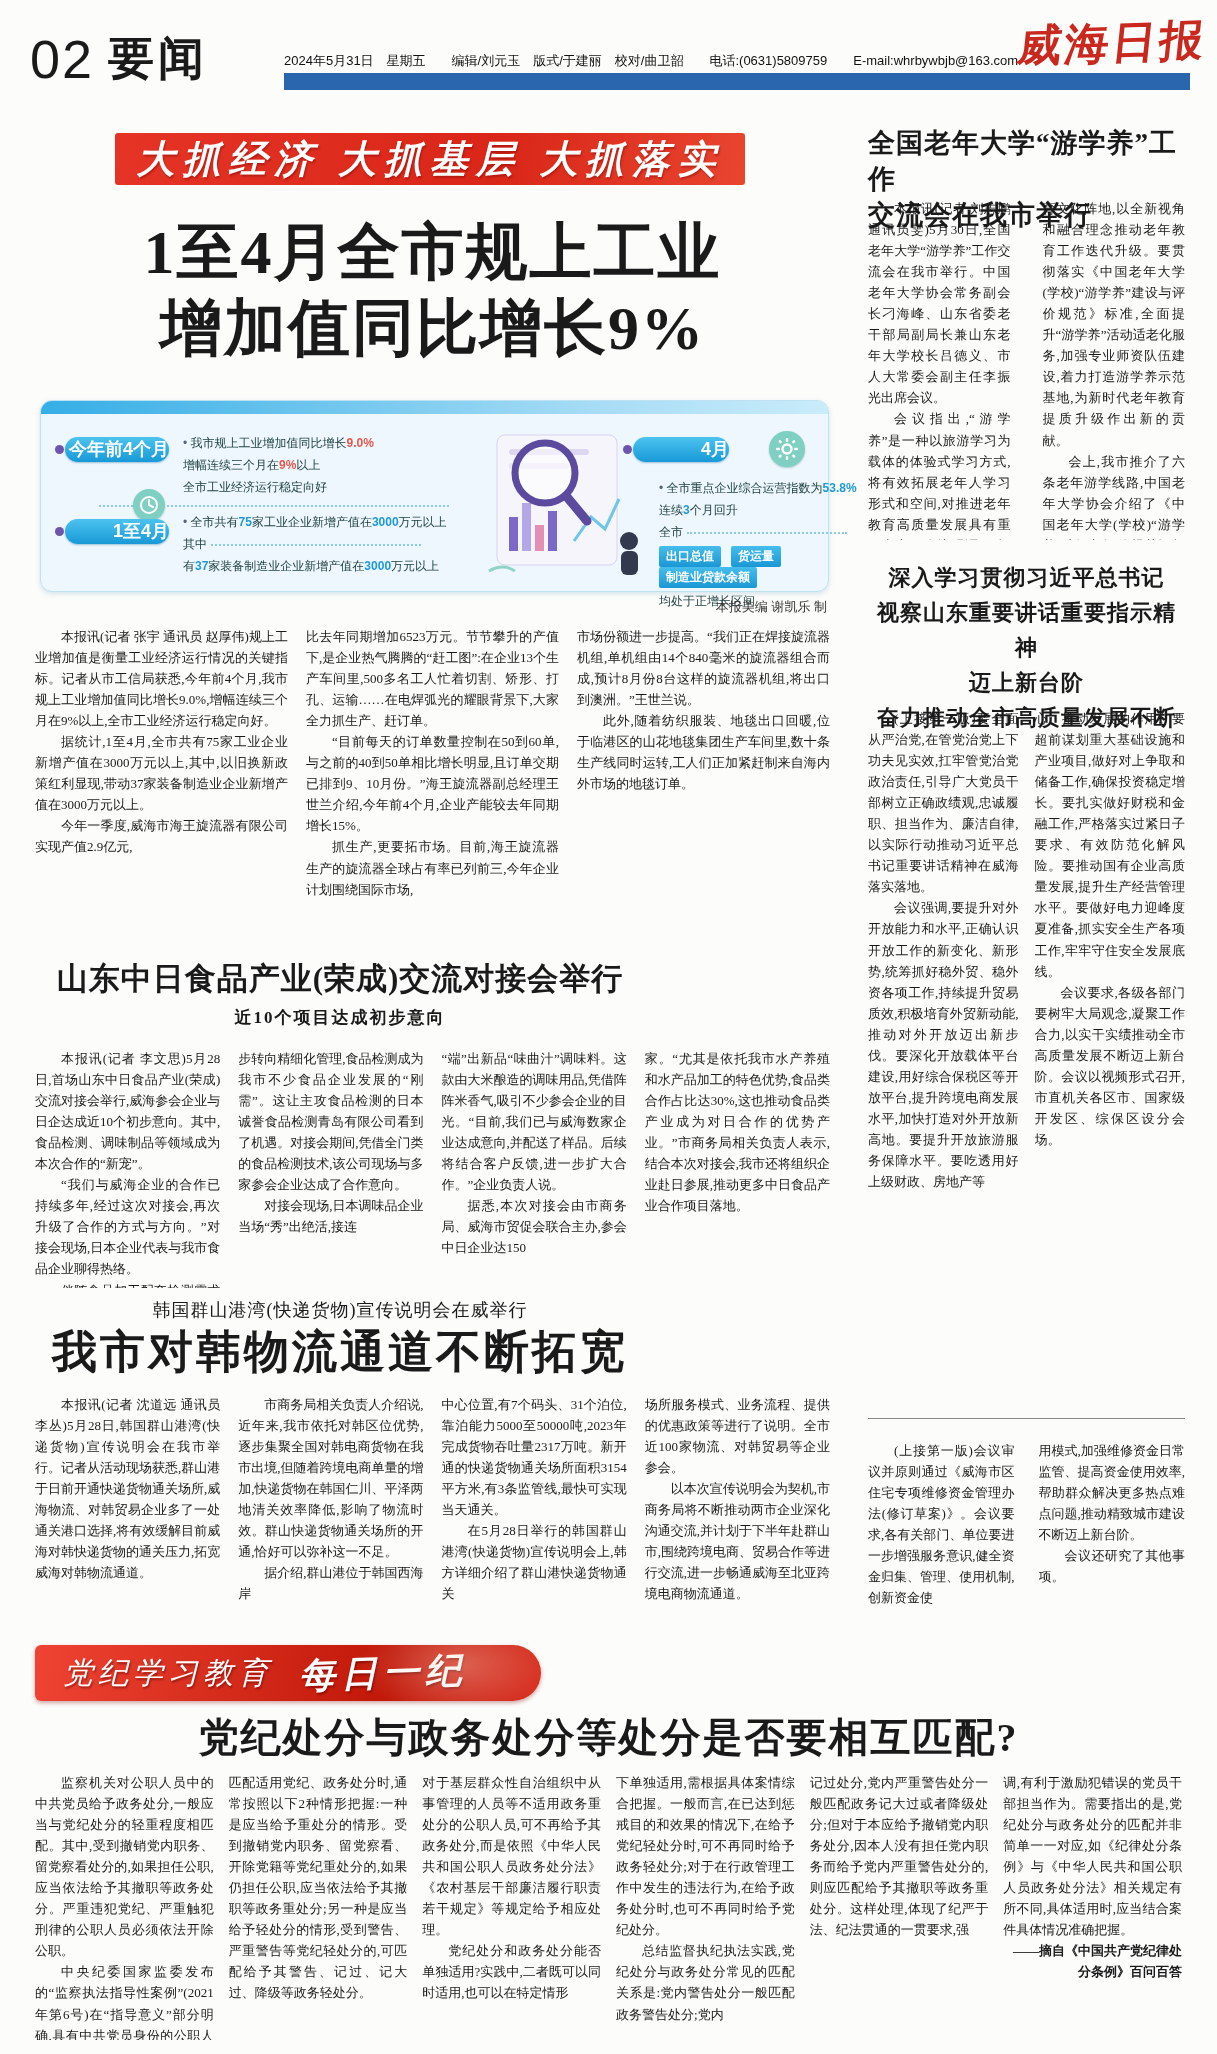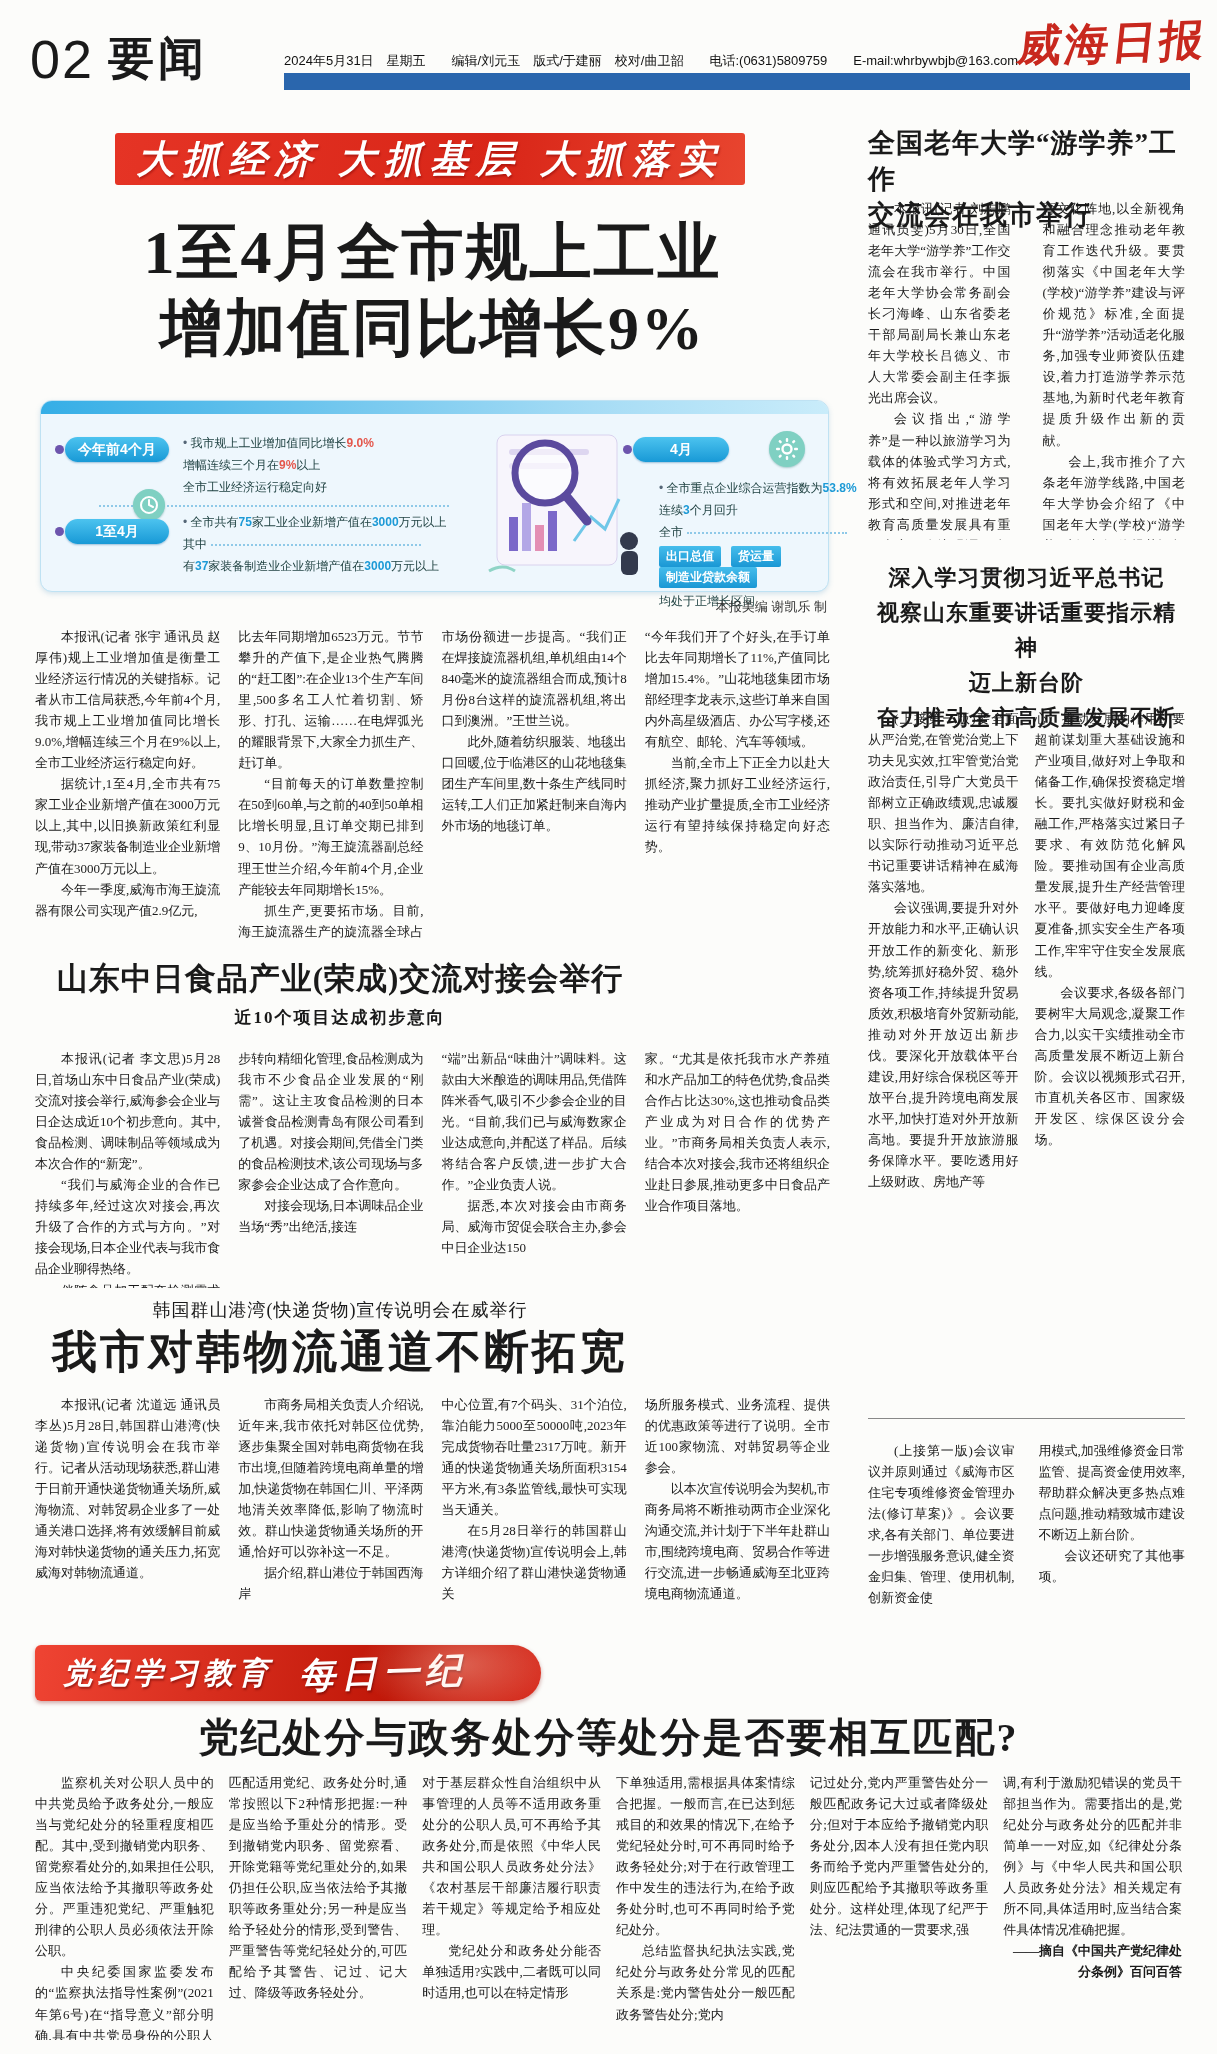--- a/index.html
+++ b/index.html
@@ -17,21 +17,21 @@
   .redbanner{background:linear-gradient(100deg,#e53425 0%,#d92618 60%,#e8452f 100%);
              color:#fff;display:flex;align-items:center;justify-content:center;
              font-size:38px;font-weight:bold;font-style:italic;letter-spacing:8px;
              border-radius:3px;text-shadow:1px 2px 2px rgba(120,0,0,.4);}
   .bighead{font-size:62px;font-weight:bold;text-align:center;letter-spacing:2px;line-height:1.12;}
   .credit{font-size:13px;color:#333;text-align:right;font-family:"Liberation Sans",sans-serif;}
   
   .igbox{background:#eef7fd;border:1px solid #bfe2f3;border-radius:12px;box-shadow:0 2px 5px rgba(100,160,200,.25);}
   .igtop{height:13px;border-radius:11px 11px 0 0;background:linear-gradient(90deg,#35aee6,#a6dcf5 70%,#c9ecfa);}
   .pill{background:linear-gradient(180deg,#4cc3ef,#1899d6);color:#fff;font-family:"Liberation Sans",sans-serif;
-        font-size:14px;font-weight:bold;text-align:center;line-height:25px;height:25px;border-radius:13px;
+        font-size:18px;font-weight:bold;text-align:right;line-height:25px;height:25px;border-radius:13px;
         box-shadow:0 1px 2px rgba(0,90,150,.35);}
   .pill .dot{position:absolute;left:-10px;top:8px;width:9px;height:9px;border-radius:50%;background:#6d55ad;}
   .igtext{font-family:"Liberation Sans",sans-serif;font-size:12px;color:#244;line-height:22px;white-space:nowrap;}
   .igtext.b1::before{content:"• ";color:#567;}
   .num-red{color:#e4574c;font-weight:bold;}
   .num-blue{color:#1d9ad6;font-weight:bold;}
   .dotlead{display:inline-block;width:210px;border-bottom:2px dotted #8fc9e8;vertical-align:middle;margin-left:4px;}
   .dashline{border-top:2px dotted #8fc9e8;}
   .circicon{background:#7fd0c2;border-radius:50%;display:flex;align-items:center;justify-content:center;
             box-shadow:0 1px 2px rgba(0,100,90,.3);}
@@ -50,21 +50,21 @@
   .h-right{font-size:27px;font-weight:bold;line-height:1.33;letter-spacing:1px;}
   .h-xi{font-size:22px;font-weight:bold;text-align:center;line-height:35px;letter-spacing:1px;}
   .h-disc{font-size:40px;font-weight:bold;text-align:center;letter-spacing:2px;}
   .rule{background:#888;height:1px;}
   
   .ribbon{background:linear-gradient(100deg,#ef4433,#c01708 70%,#d6281a);border-radius:6px 28px 28px 6px;
           display:flex;align-items:center;padding-left:28px;color:#fff;
           box-shadow:0 2px 4px rgba(120,0,0,.35);position:relative;overflow:hidden;}
   .ribbon::after{content:"";position:absolute;right:-30px;top:-40px;width:220px;height:120px;
           background:radial-gradient(ellipse at center,rgba(255,220,200,.35),rgba(255,255,255,0) 65%);}
-  .ribbon .t1{font-size:30px;font-weight:bold;font-style:italic;letter-spacing:5px;text-shadow:1px 2px 2px rgba(90,0,0,.5);}
+  .ribbon .t1{font-size:30px;font-weight:normal;font-style:italic;letter-spacing:5px;text-shadow:1px 2px 2px rgba(90,0,0,.5);}
   .ribbon .t2{font-size:36px;font-weight:bold;font-style:italic;letter-spacing:6px;margin-left:26px;
           transform:rotate(-2deg);text-shadow:1px 2px 2px rgba(90,0,0,.5);}
   .source{font-weight:bold;text-align:right;text-indent:0;margin-top:4px;}
 </style>
 </head>
 <body>
 
 <div id="page">
 
   <div class="abs" style="left:30px;top:28px;display:flex;align-items:flex-end;">
@@ -170,24 +170,20 @@
       </div>
     <div class="col">
         <p class="cont">比去年同期增加6523万元。节节攀升的产值下,是企业热气腾腾的“赶工图”:在企业13个生产车间里,500多名工人忙着切割、矫形、打孔、运输……在电焊弧光的耀眼背景下,大家全力抓生产、赶订单。</p>
         <p>“目前每天的订单数量控制在50到60单,与之前的40到50单相比增长明显,且订单交期已排到9、10月份。”海王旋流器副总经理王世兰介绍,今年前4个月,企业产能较去年同期增长15%。</p>
         <p>抓生产,更要拓市场。目前,海王旋流器生产的旋流器全球占有率已列前三,今年企业计划围绕国际市场,</p>
       </div>
     <div class="col">
         <p class="cont">市场份额进一步提高。“我们正在焊接旋流器机组,单机组由14个840毫米的旋流器组合而成,预计8月份8台这样的旋流器机组,将出口到澳洲。”王世兰说。</p>
         <p>此外,随着纺织服装、地毯出口回暖,位于临港区的山花地毯集团生产车间里,数十条生产线同时运转,工人们正加紧赶制来自海内外市场的地毯订单。</p>
       </div>
-    <div class="col">
-        <p class="cont">“今年我们开了个好头,在手订单比去年同期增长了11%,产值同比增加15.4%。”山花地毯集团市场部经理李龙表示,这些订单来自国内外高星级酒店、办公写字楼,还有航空、邮轮、汽车等领域。</p>
-        <p>当前,全市上下正全力以赴大抓经济,聚力抓好工业经济运行,推动产业扩量提质,全市工业经济运行有望持续保持稳定向好态势。</p>
-      </div>
   </div>
 
   <div class="abs h-food" style="left:35px;top:958px;width:610px;">山东中日食品产业(荣成)交流对接会举行</div>
   <div class="abs h-sub" style="left:35px;top:1006px;width:610px;">近10个项目达成初步意向</div>
   <div class="abs cols" style="left:35px;top:1048px;width:795px;height:240px;">
     <div class="col">
         <p>本报讯(记者 李文思)5月28日,首场山东中日食品产业(荣成)交流对接会举行,威海参会企业与日企达成近10个初步意向。其中,食品检测、调味制品等领域成为本次合作的“新宠”。</p>
         <p>“我们与威海企业的合作已持续多年,经过这次对接会,再次升级了合作的方式与方向。”对接会现场,日本企业代表与我市食品企业聊得热络。</p>
         <p>伴随食品加工配套检测需求逐</p>
       </div>

